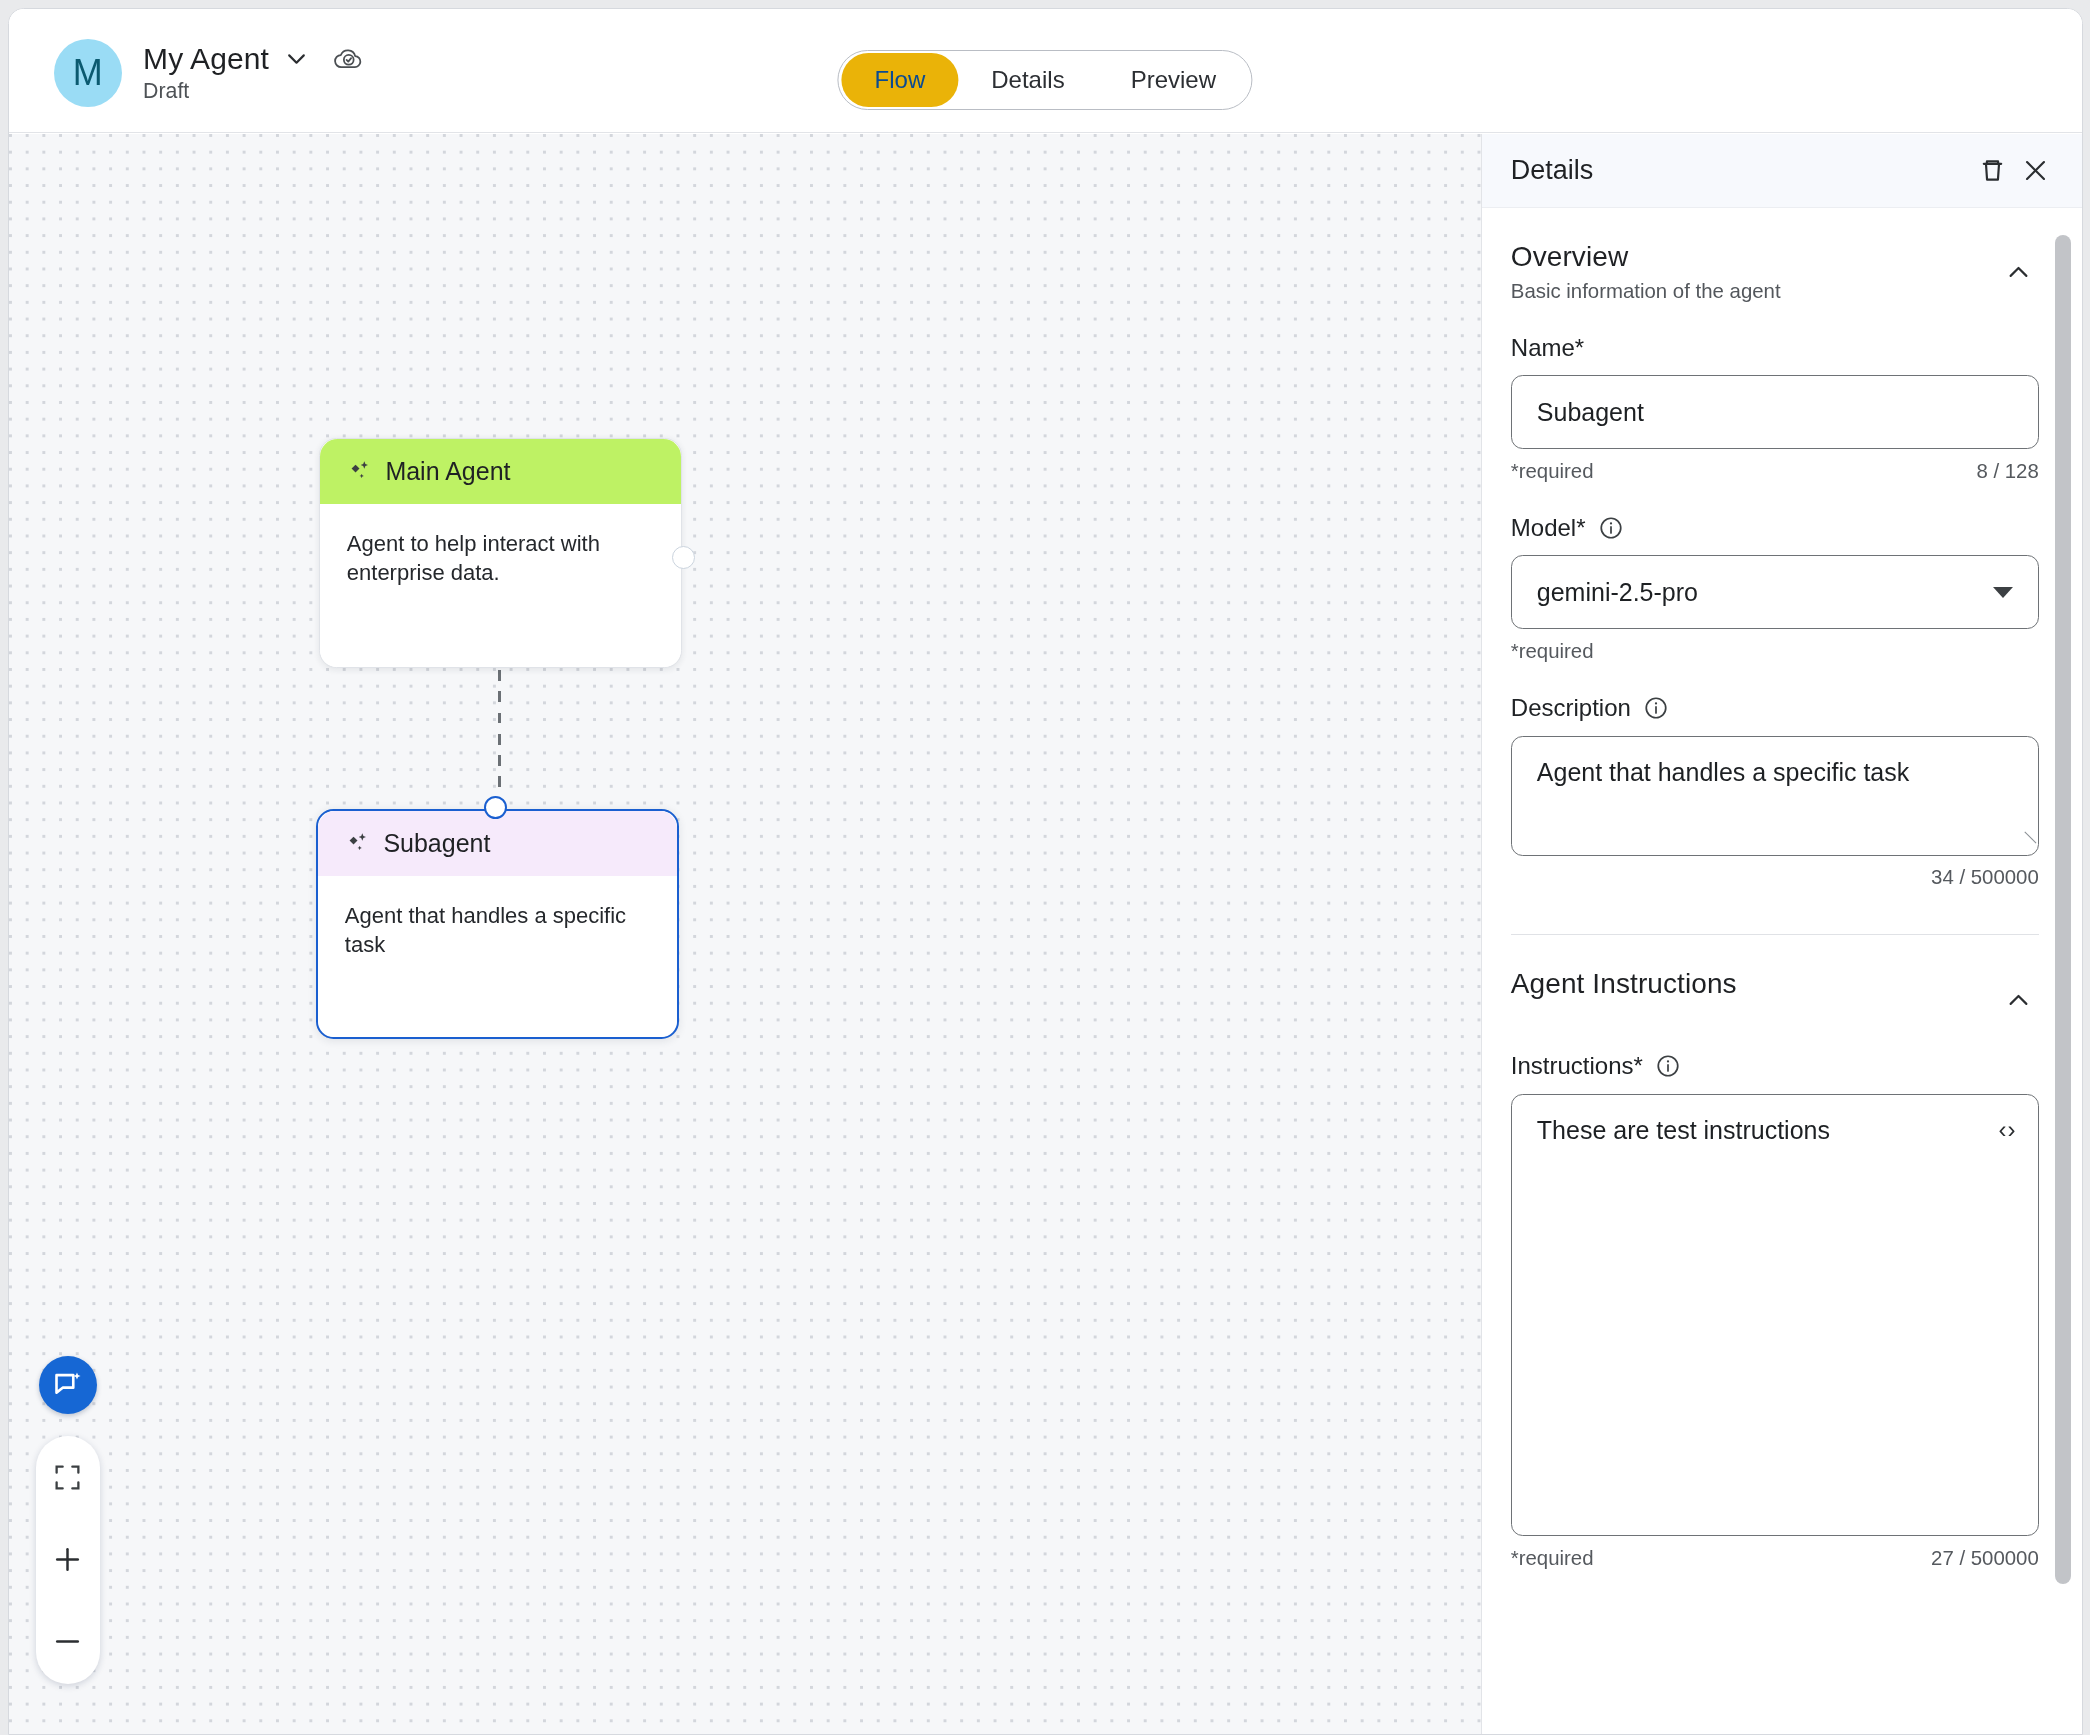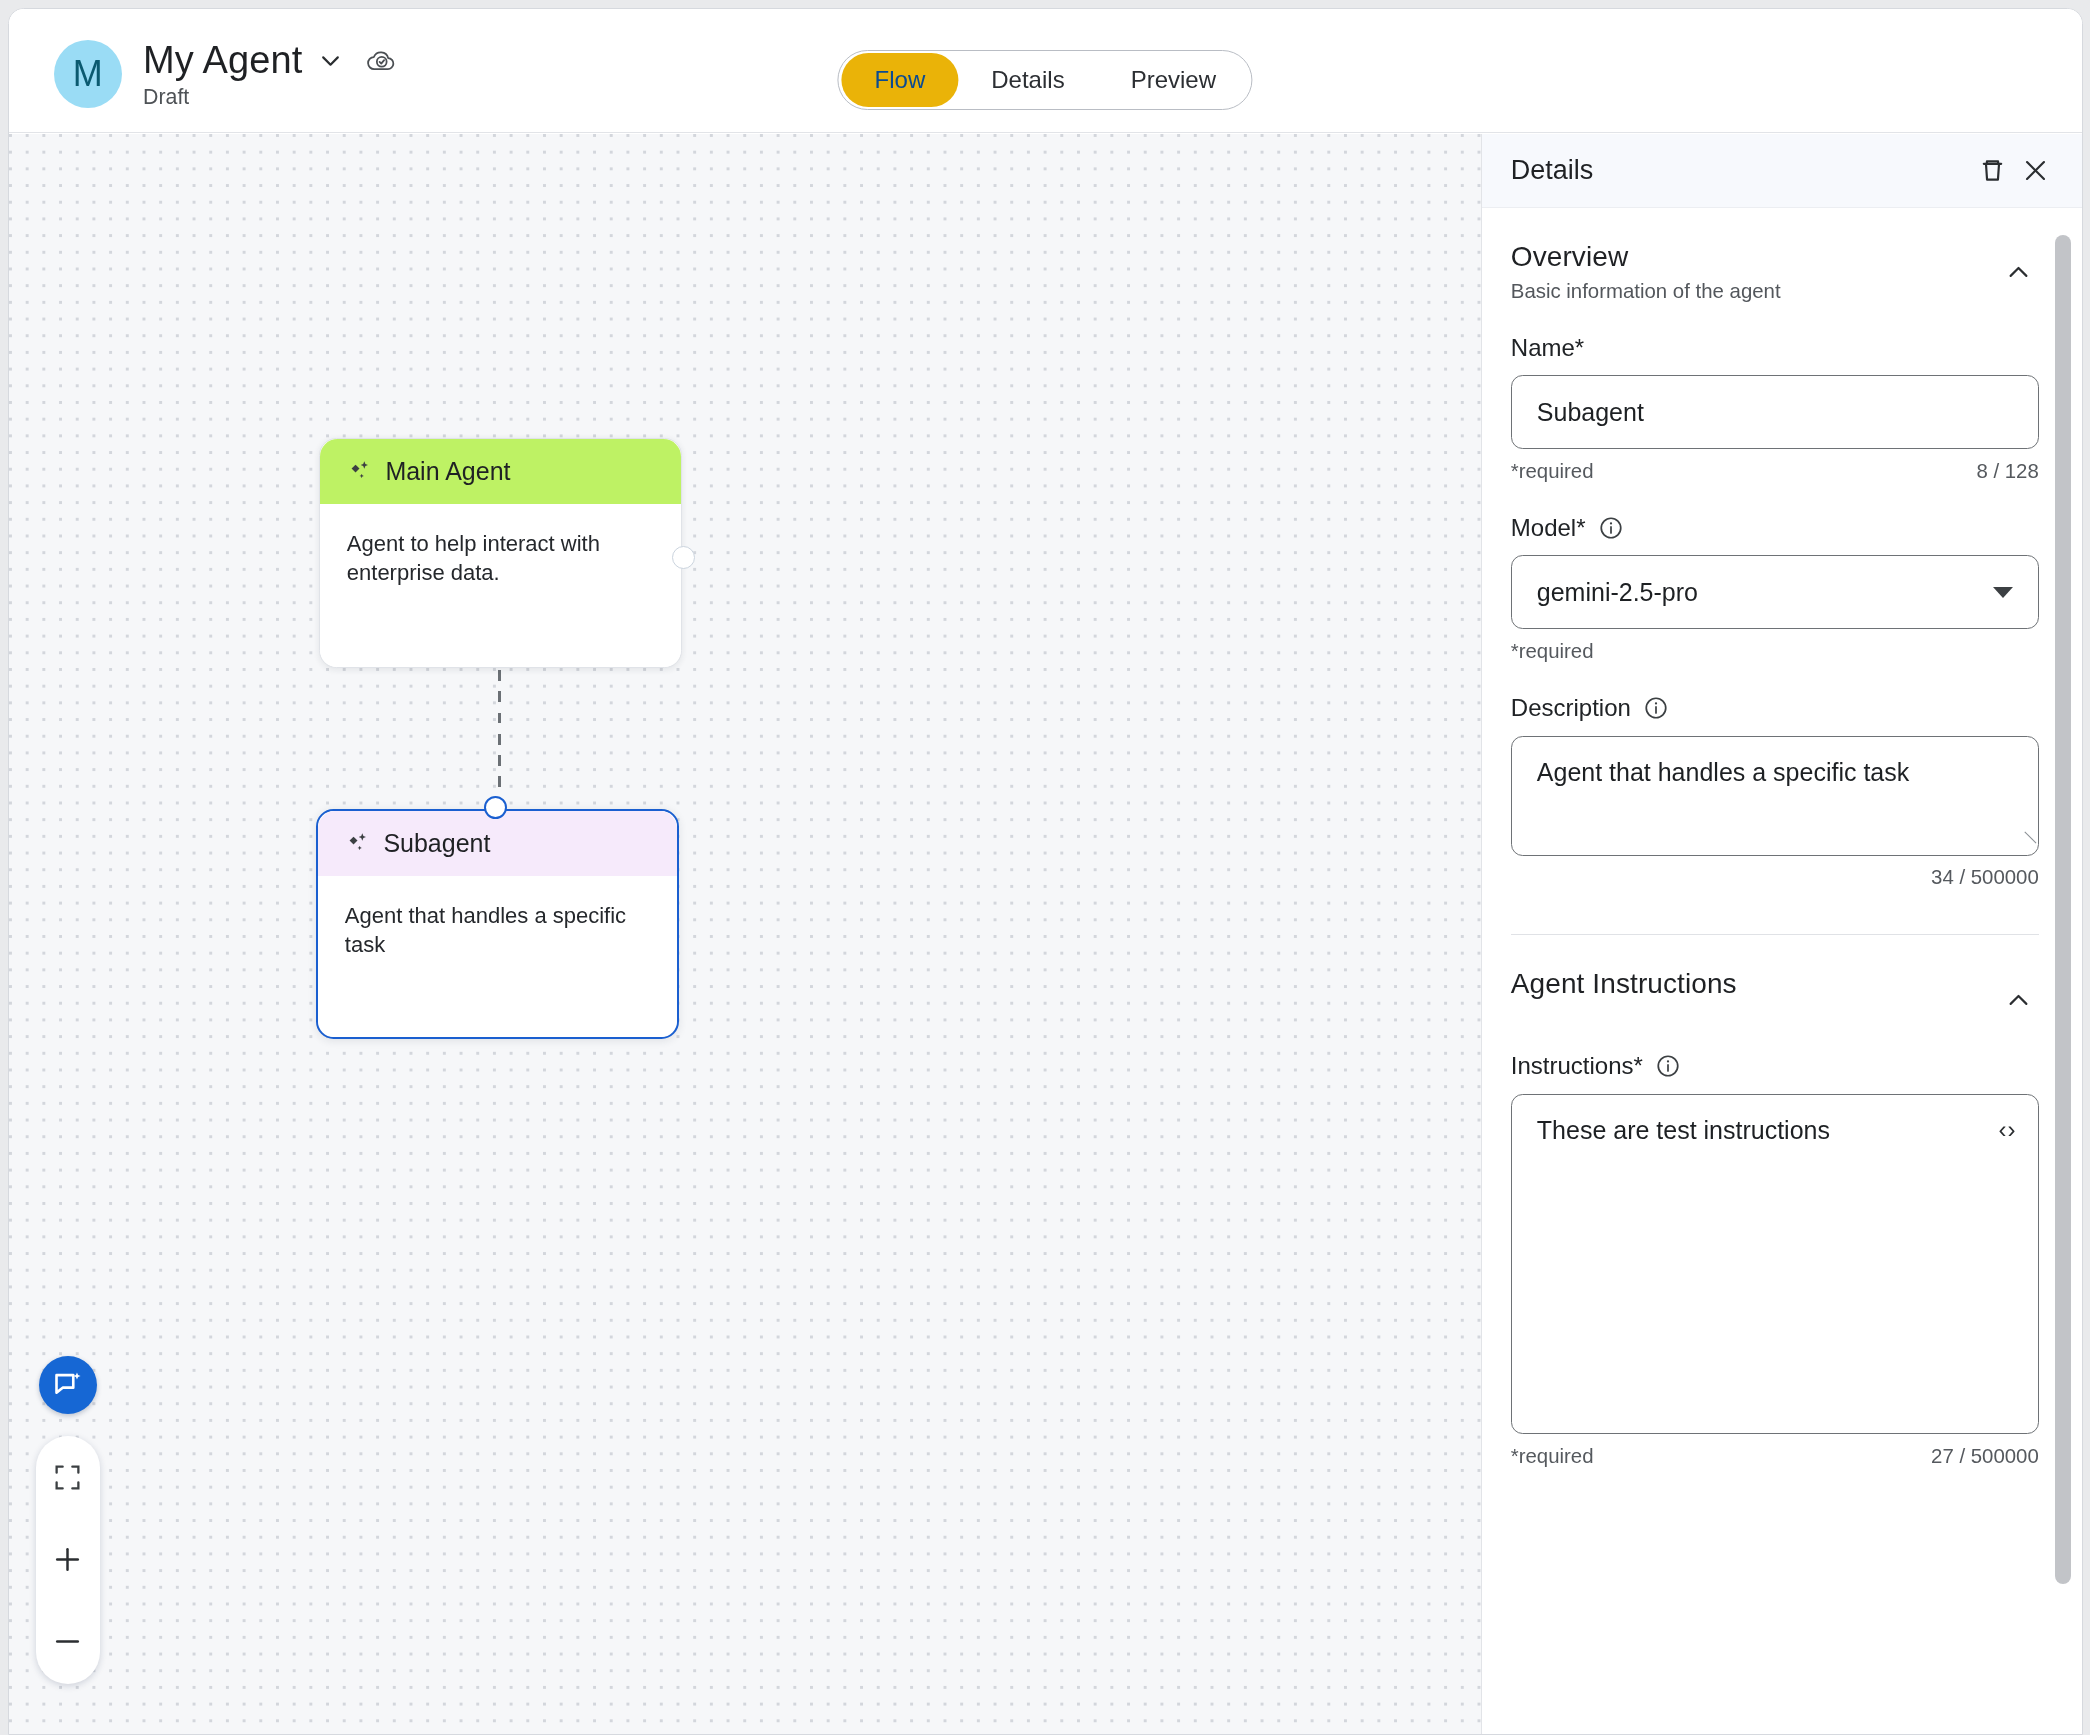--- a/index.html
+++ b/index.html
@@ -33,21 +33,21 @@
   }
   .avatar {
     width: 68px; height: 68px; border-radius: 50%;
     background: #9adcf5;
     color: #0b5a70;
     display: flex; align-items: center; justify-content: center;
     font-size: 36px; font-weight: 400;
   }
   .brand-text { display: flex; flex-direction: column; gap: 1px; }
   .brand-title-row { display: flex; align-items: center; gap: 15.5px; }
-  .brand-title { font-size: 38px; color: #1f2124; font-weight: 400; letter-spacing: 0.1px; }
+  .brand-title { font-size: 30px; color: #1f2124; font-weight: 400; letter-spacing: 0.1px; }
   .chev-down { width: 25px; height: 25px; display:block; }
   .cloud-icon { width: 31px; height: 31px; display:block; margin-left: 7.8px; }
   .brand-sub { font-size: 21.3px; color: #4e5256; margin-top: 1.9px; }
 
   .tabs {
     position: absolute; left: 50%; top: 41px; transform: translateX(-50%);
     display: flex; align-items: center;
     border: 1px solid #b9bdc4;
     border-radius: 43px;
     height: 60px;
@@ -264,21 +264,21 @@
   .helper .right-only { margin-left: auto; }
 
   .divider {
     height: 1px; background: #e0e2e6;
     margin: 45px 0 0 0;
   }
 
   .code-area {
     border: 1px solid #6e7276;
     border-radius: 11.6px;
-    height: 340px;
+    height: 442px;
     padding: 21.3px 25px;
     font-size: 25px; color: #1d2023;
     position: relative;
     background: #fff;
   }
   .code-toggle {
     position: absolute; right: 21.3px; top: 21.3px;
     font-size: 24px; color: #2b2e31;
     letter-spacing: 1px;
     cursor: pointer;

